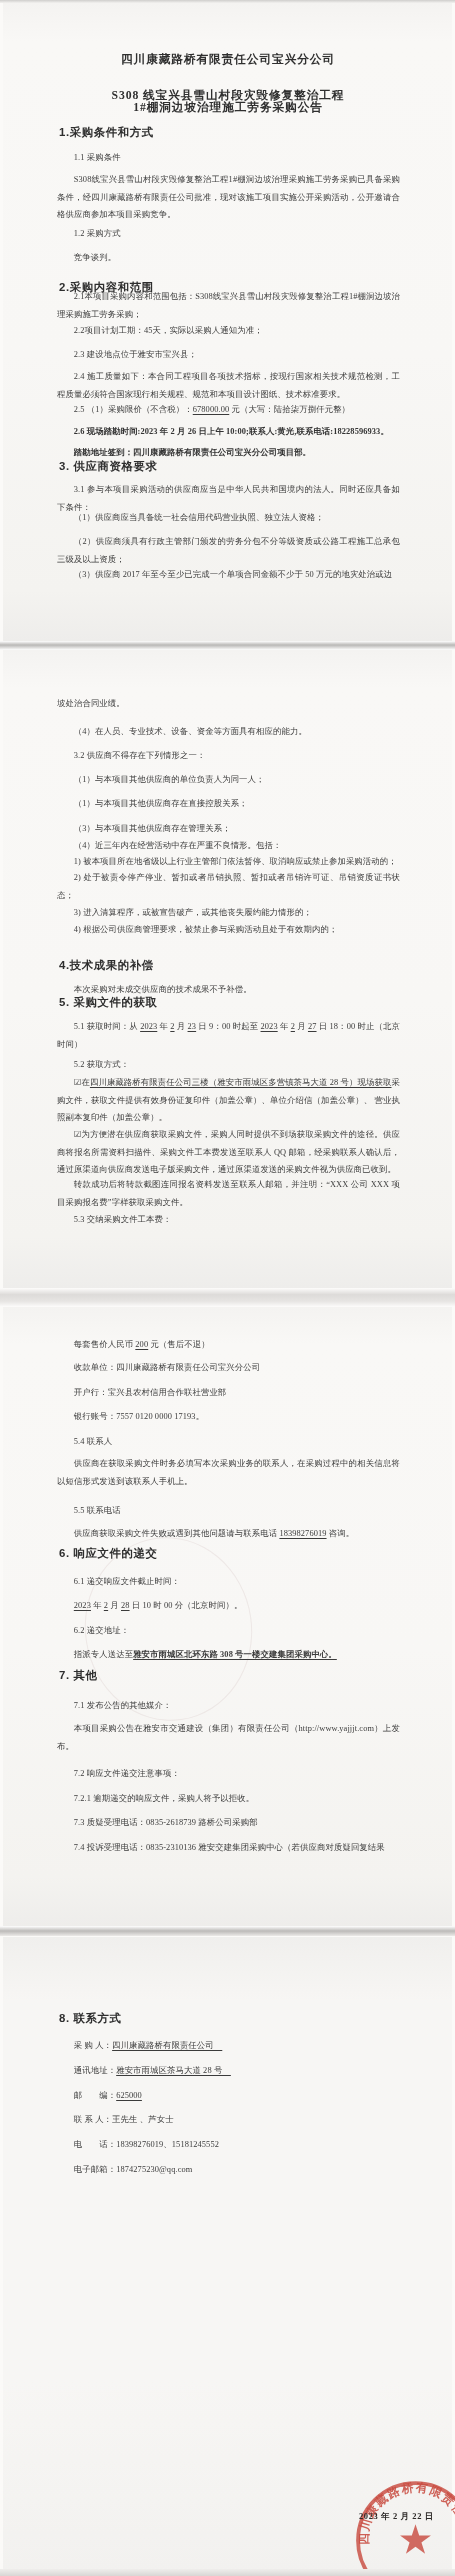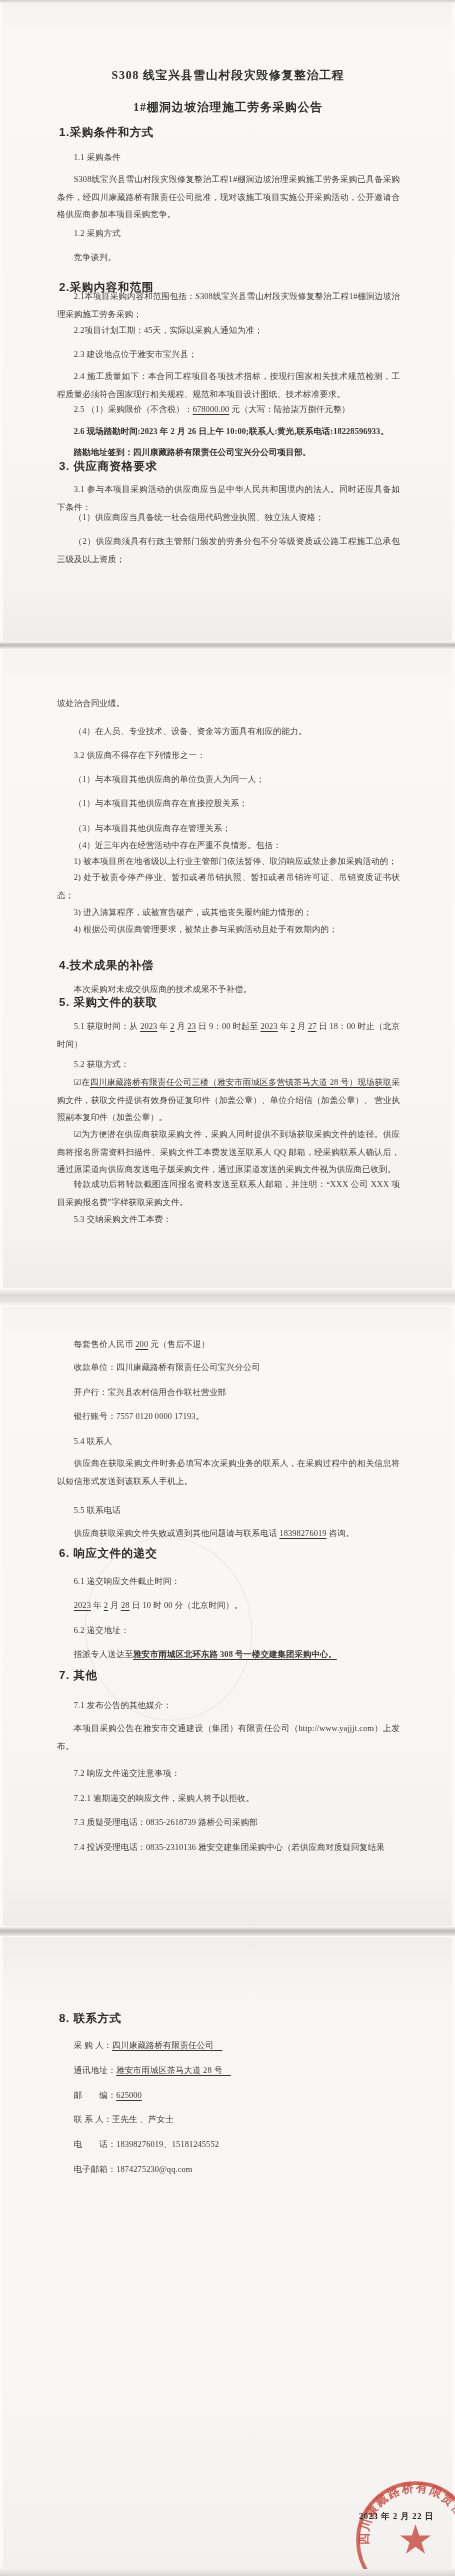--- a/index.html
+++ b/index.html
@@ -40,39 +40,41 @@
   <div class="page p1"></div>
   <div class="page p2"></div>
   <div class="page p3"></div>
   <div class="page p4"></div>
   <div class="gap g1"></div>
   <div class="gap g2"></div>
   <div class="gap g3"></div>
   <div class="watermark"></div>
 
   <div class="blocks">
-      <div class="block title" style="top: 68px;"><span>S308 线宝兴县雪山村段灾毁修复整治工程</span></div>
+      <div class="block title" style="top: 52px;"><span>四川康藏路桥有限责任公司宝兴分公司</span></div>
+      <div class="block title" style="top: 88px;"><span>S308 线宝兴县雪山村段灾毁修复整治工程</span></div>
       <div class="block title" style="top: 100px;"><span>1#棚洞边坡治理施工劳务采购公告</span></div>
       <div class="block h1" style="top: 125px;"><span>1.采购条件和方式</span></div>
       <div class="block body indent single" style="top: 149px;"><span>1.1 采购条件</span></div>
       <div class="block body indent" style="top: 171px;"><span>S308线宝兴县雪山村段灾毁修复整治工程1#棚洞边坡治理采购施工劳务采购已具备采购条件，经四川康藏路桥有限责任公司批准，现对该施工项目实施公开采购活动，公开邀请合格供应商参加本项目采购竞争。</span></div>
       <div class="block body indent single" style="top: 225px;"><span>1.2 采购方式</span></div>
       <div class="block body indent single" style="top: 249px;"><span>竞争谈判。</span></div>
       <div class="block h1" style="top: 280px;"><span>2.采购内容和范围</span></div>
       <div class="block body indent" style="top: 288px;"><span>2.1本项目采购内容和范围包括：S308线宝兴县雪山村段灾毁修复整治工程1#棚洞边坡治理采购施工劳务采购；</span></div>
       <div class="block body indent single" style="top: 322px;"><span>2.2项目计划工期：45天，实际以采购人通知为准；</span></div>
       <div class="block body indent single" style="top: 346px;"><span>2.3 建设地点位于雅安市宝兴县；</span></div>
       <div class="block body indent" style="top: 368px;"><span>2.4 施工质量如下：本合同工程项目各项技术指标，按现行国家相关技术规范检测，工程质量必须符合国家现行相关规程、规范和本项目设计图纸、技术标准要求。</span></div>
       <div class="block body indent single" style="top: 401px;"><span>2.5 （1）采购限价（不含税）：</span><span class="u">678000.00</span><span> 元（大写：陆拾柒万捌仟元整）</span></div>
       <div class="block body indent bold single" style="top: 423px;"><span>2.6 现场踏勘时间:2023 年 2 月 26 日上午 10:00;联系人:黄光,联系电话:18228596933。</span></div>
       <div class="block body indent bold single" style="top: 444px;"><span>踏勘地址签到：四川康藏路桥有限责任公司宝兴分公司项目部。</span></div>
       <div class="block h1" style="top: 459px;"><span>3. 供应商资格要求</span></div>
       <div class="block body indent" style="top: 481px;"><span>3.1 参与本项目采购活动的供应商应当是中华人民共和国境内的法人。同时还应具备如下条件：</span></div>
       <div class="block body indent single" style="top: 509px;"><span>（1）供应商应当具备统一社会信用代码营业执照、独立法人资格；</span></div>
       <div class="block body indent" style="top: 533px;"><span>（2）供应商须具有行政主管部门颁发的劳务分包不分等级资质或公路工程施工总承包三级及以上资质；</span></div>
+      <div class="block body indent" style="top: 566px;"><span>（3）供应商 2017 年至今至少已完成一个单项合同金额不少于 50 万元的地灾处治或边</span></div>
       <div class="block body single" style="top: 695px;"><span>坡处治合同业绩。</span></div>
       <div class="block body indent single" style="top: 723px;"><span>（4）在人员、专业技术、设备、资金等方面具有相应的能力。</span></div>
       <div class="block body indent single" style="top: 747px;"><span>3.2 供应商不得存在下列情形之一：</span></div>
       <div class="block body indent single" style="top: 771px;"><span>（1）与本项目其他供应商的单位负责人为同一人；</span></div>
       <div class="block body indent single" style="top: 795px;"><span>（1）与本项目其他供应商存在直接控股关系；</span></div>
       <div class="block body indent single" style="top: 820px;"><span>（3）与本项目其他供应商存在管理关系；</span></div>
       <div class="block body indent single" style="top: 837px;"><span>（4）近三年内在经营活动中存在严重不良情形。包括：</span></div>
       <div class="block body indent single" style="top: 853px;"><span>1) 被本项目所在地省级以上行业主管部门依法暂停、取消响应或禁止参加采购活动的；</span></div>
       <div class="block body indent" style="top: 869px;"><span>2) 处于被责令停产停业、暂扣或者吊销执照、暂扣或者吊销许可证、吊销资质证书状态；</span></div>
       <div class="block body indent single" style="top: 904px;"><span>3) 进入清算程序，或被宣告破产，或其他丧失履约能力情形的；</span></div>

